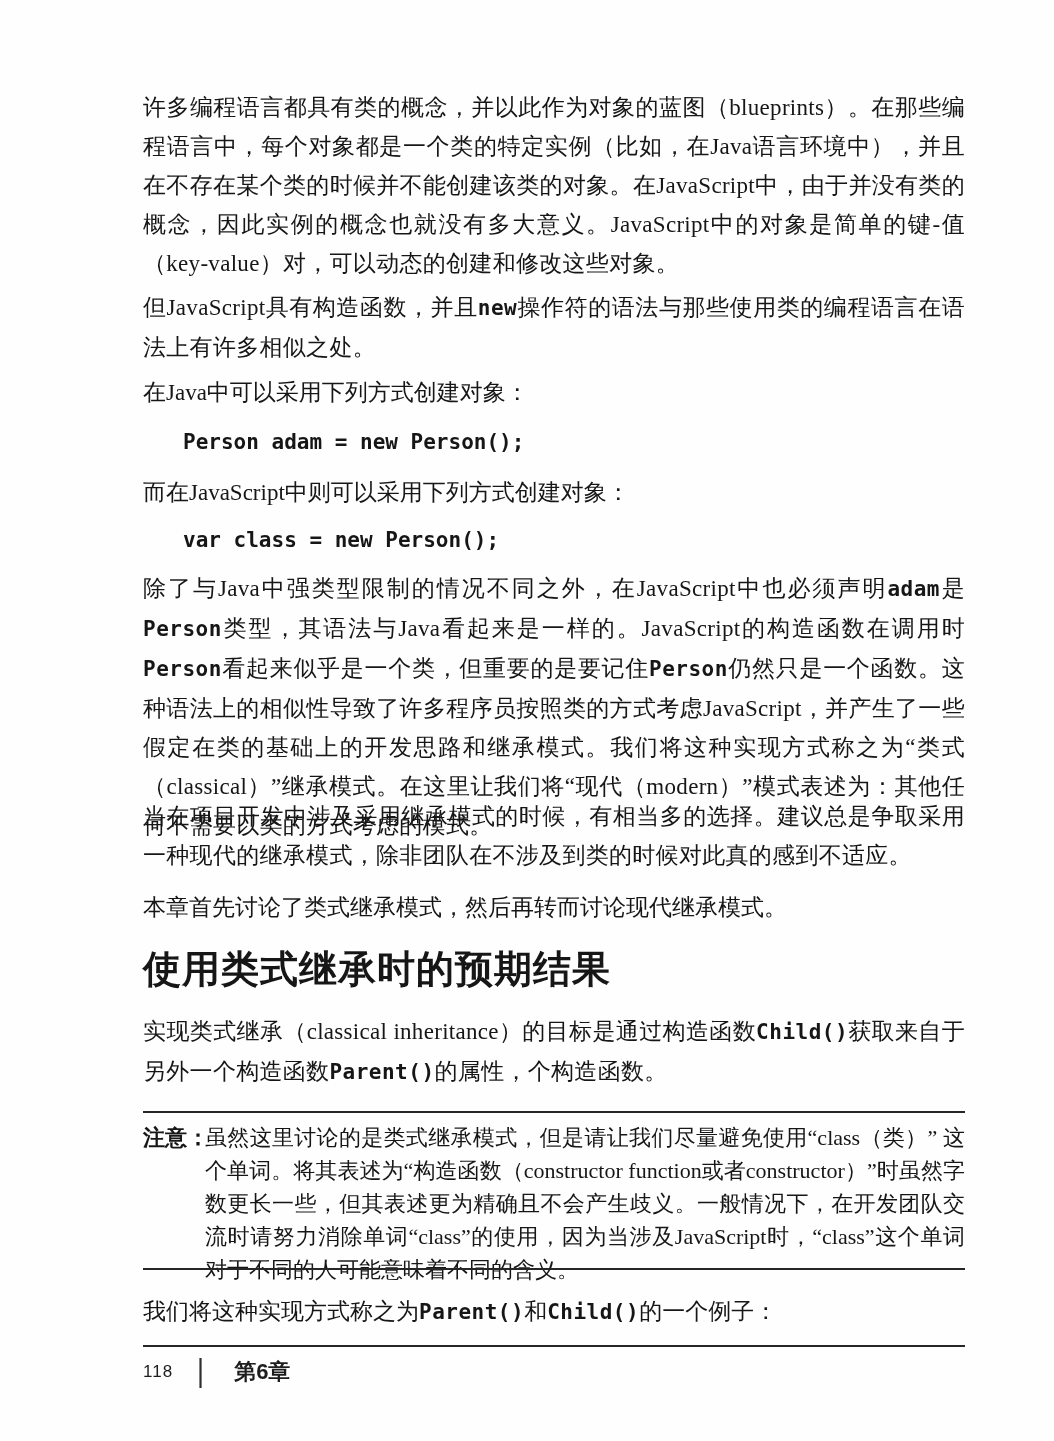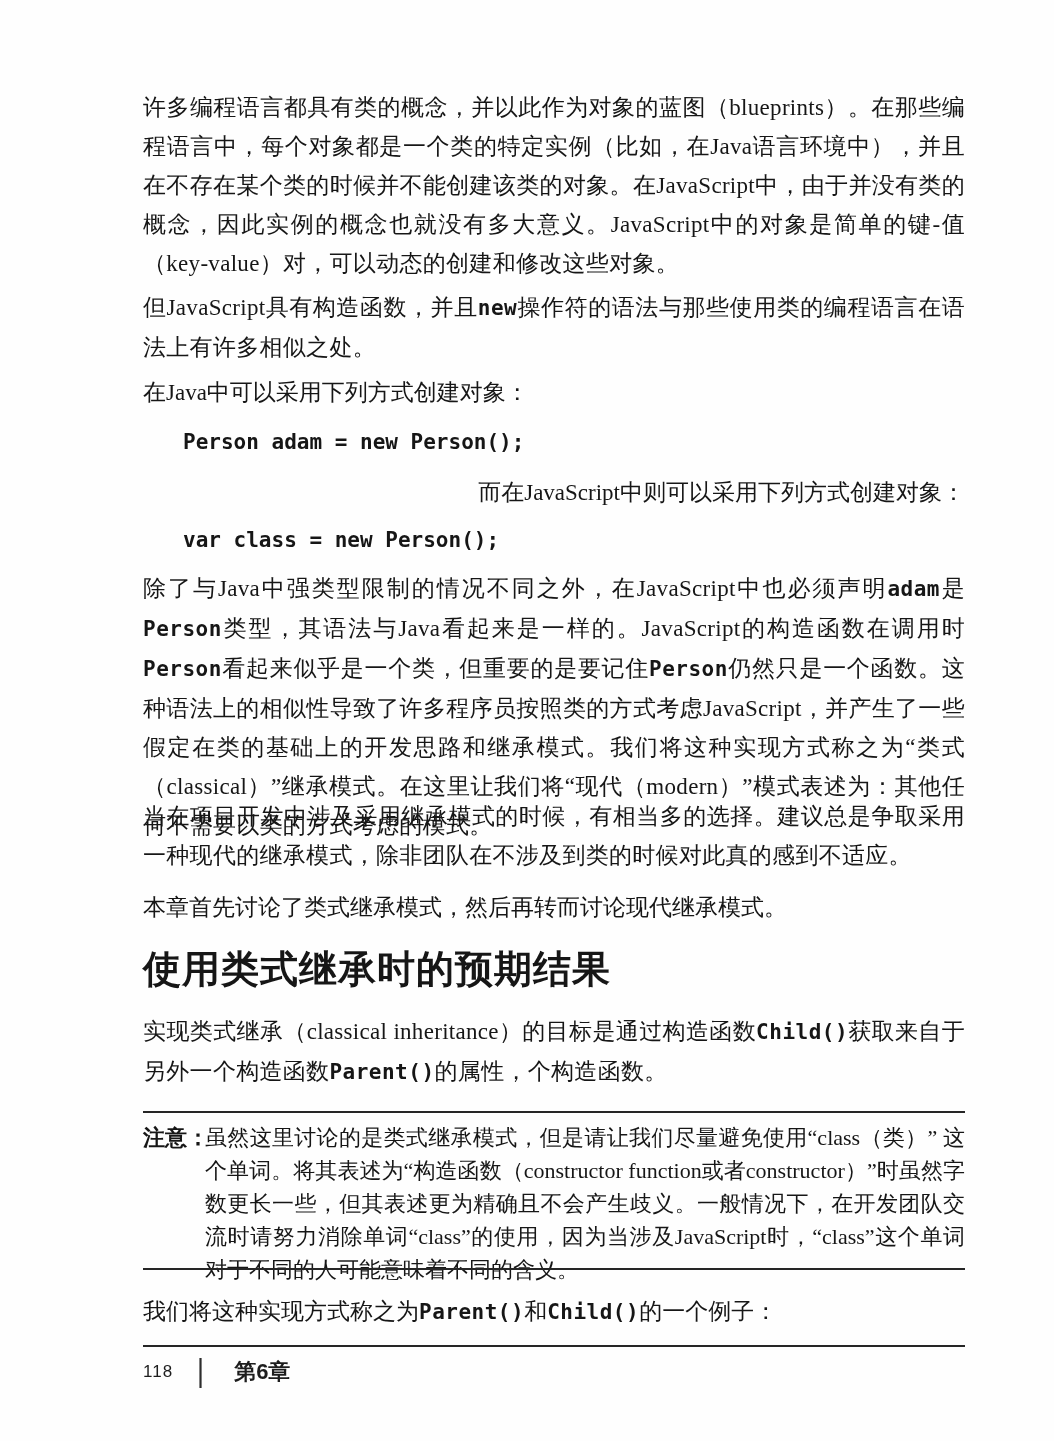--- a/index.html
+++ b/index.html
@@ -86,21 +86,21 @@
 <div class="page">
 
   <p class="block body-text" style="top:88px;"><span>许多编程语言都具有类的概念，并以此作为对象的蓝图（blueprints）。在那些编程语言中，每个对象都是一个类的特定实例（比如，在Java语言环境中），并且在不存在某个类的时候并不能创建该类的对象。在JavaScript中，由于并没有类的概念，因此实例的概念也就没有多大意义。JavaScript中的对象是简单的键-值（key-value）对，可以动态的创建和修改这些对象。</span></p>
 
   <p class="block body-text" style="top:288px;"><span>但JavaScript具有构造函数，并且</span><span class="inline-code">new</span><span>操作符的语法与那些使用类的编程语言在语法上有许多相似之处。</span></p>
 
   <p class="block lead-text" style="top:373px;"><span>在Java中可以采用下列方式创建对象：</span></p>
 
   <div class="block code-line" style="top:427px;">Person adam = new Person();</div>
 
-  <p class="block lead-text" style="top:473px;text-align:right;"><span>而在JavaScript中则可以采用下列方式创建对象：</span></p>
+  <p class="block lead-text" style="top:473px;"><span>而在JavaScript中则可以采用下列方式创建对象：</span></p>
 
   <div class="block code-line" style="top:525px;">var class = new Person();</div>
 
   <p class="block body-text" style="top:569px;"><span>除了与Java中强类型限制的情况不同之外，在JavaScript中也必须声明</span><span class="inline-code">adam</span><span>是</span><span class="inline-code">Person</span><span>类型，其语法与Java看起来是一样的。JavaScript的构造函数在调用时</span><span class="inline-code">Person</span><span>看起来似乎是一个类，但重要的是要记住</span><span class="inline-code">Person</span><span>仍然只是一个函数。这种语法上的相似性导致了许多程序员按照类的方式考虑JavaScript，并产生了一些假定在类的基础上的开发思路和继承模式。我们将这种实现方式称之为“类式（classical）”继承模式。在这里让我们将“现代（modern）”模式表述为：其他任何不需要以类的方式考虑的模式。</span></p>
 
   <p class="block lead-text" style="top:888px;"><span>本章首先讨论了类式继承模式，然后再转而讨论现代继承模式。</span></p>
 
   <p class="block body-text" style="top:797px;"><span>当在项目开发中涉及采用继承模式的时候，有相当多的选择。建议总是争取采用一种现代的继承模式，除非团队在不涉及到类的时候对此真的感到不适应。</span></p>
 
   <h1 class="block section-heading" style="top:945px;">使用类式继承时的预期结果</h1>

